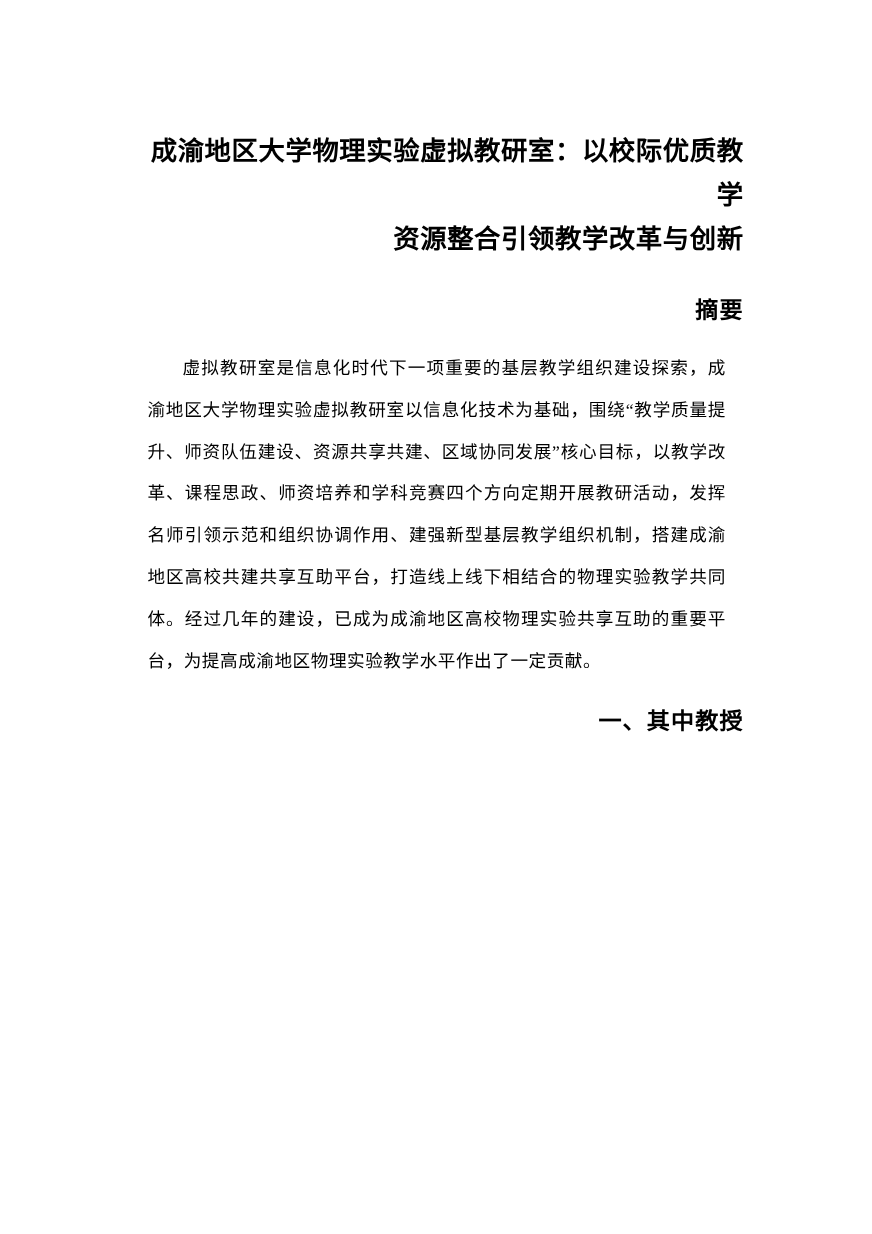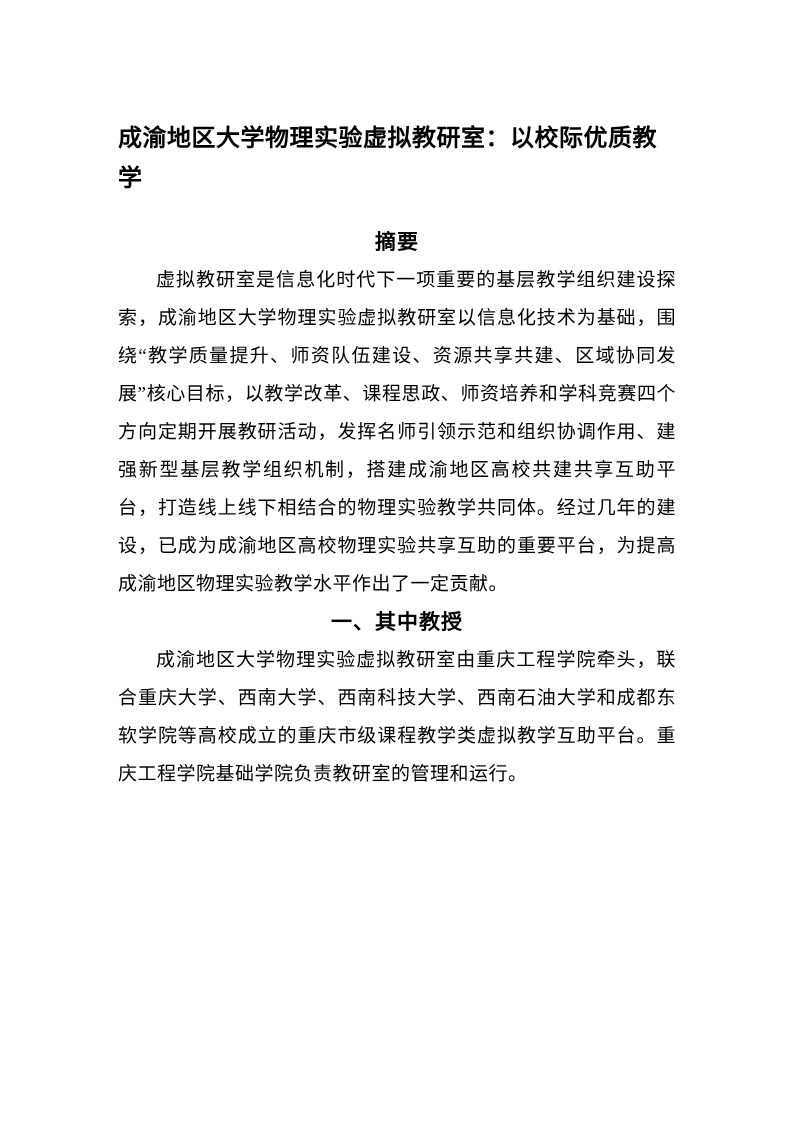--- a/index.html
+++ b/index.html
@@ -18,56 +18,56 @@
     box-sizing: border-box;
     padding: 118px 117px 0 118px;
     font-family: "Liberation Serif", "DejaVu Serif", serif;
     overflow: hidden;
   }
   .doc-title {
     margin: 0 0 25px 0;
     font-size: 24px;
     line-height: 40px;
     font-weight: 700;
-    text-align: left;
+    text-align: right;
     letter-spacing: 0.5px;
   }
   .doc-title .title-line {
     display: block;
   }
   .doc-heading {
     margin: 0;
     font-size: 21px;
     line-height: 38px;
     font-weight: 700;
-    text-align: center;
+    text-align: right;
     letter-spacing: 1px;
   }
   .body-para {
-    margin: 0;
-    font-size: 19px;
+    margin: 16px;
+    font-size: 16px;
     line-height: 38px;
     text-indent: 2em;
     text-align: justify;
     text-justify: inter-character;
     letter-spacing: 0.5px;
     word-break: break-all;
   }
 </style>
 </head>
 <body>
 
 <div class="page">
 
   <h1 class="doc-title">
     <span class="title-line">成渝地区大学物理实验虚拟教研室：以校际优质教学</span>
+    <span class="title-line">资源整合引领教学改革与创新</span>
   </h1>
 
   <h2 class="doc-heading">摘要</h2>
 
   <p class="body-para">虚拟教研室是信息化时代下一项重要的基层教学组织建设探索，成渝地区大学物理实验虚拟教研室以信息化技术为基础，围绕“教学质量提升、师资队伍建设、资源共享共建、区域协同发展”核心目标，以教学改革、课程思政、师资培养和学科竞赛四个方向定期开展教研活动，发挥名师引领示范和组织协调作用、建强新型基层教学组织机制，搭建成渝地区高校共建共享互助平台，打造线上线下相结合的物理实验教学共同体。经过几年的建设，已成为成渝地区高校物理实验共享互助的重要平台，为提高成渝地区物理实验教学水平作出了一定贡献。</p>
 
   <h2 class="doc-heading">一、其中教授</h2>
 
-  <p class="body-para">成渝地区大学物理实验虚拟教研室由重庆工程学院牵头，联合重庆大学、西南大学、西南科技大学、西南石油大学和成都东软学院等高校成立的重庆市级课程教学类虚拟教学互助平台。重庆工程学院基础学院负责教研室的管理和运行。</p>
 
 
 </div>
 
 </body></html>

